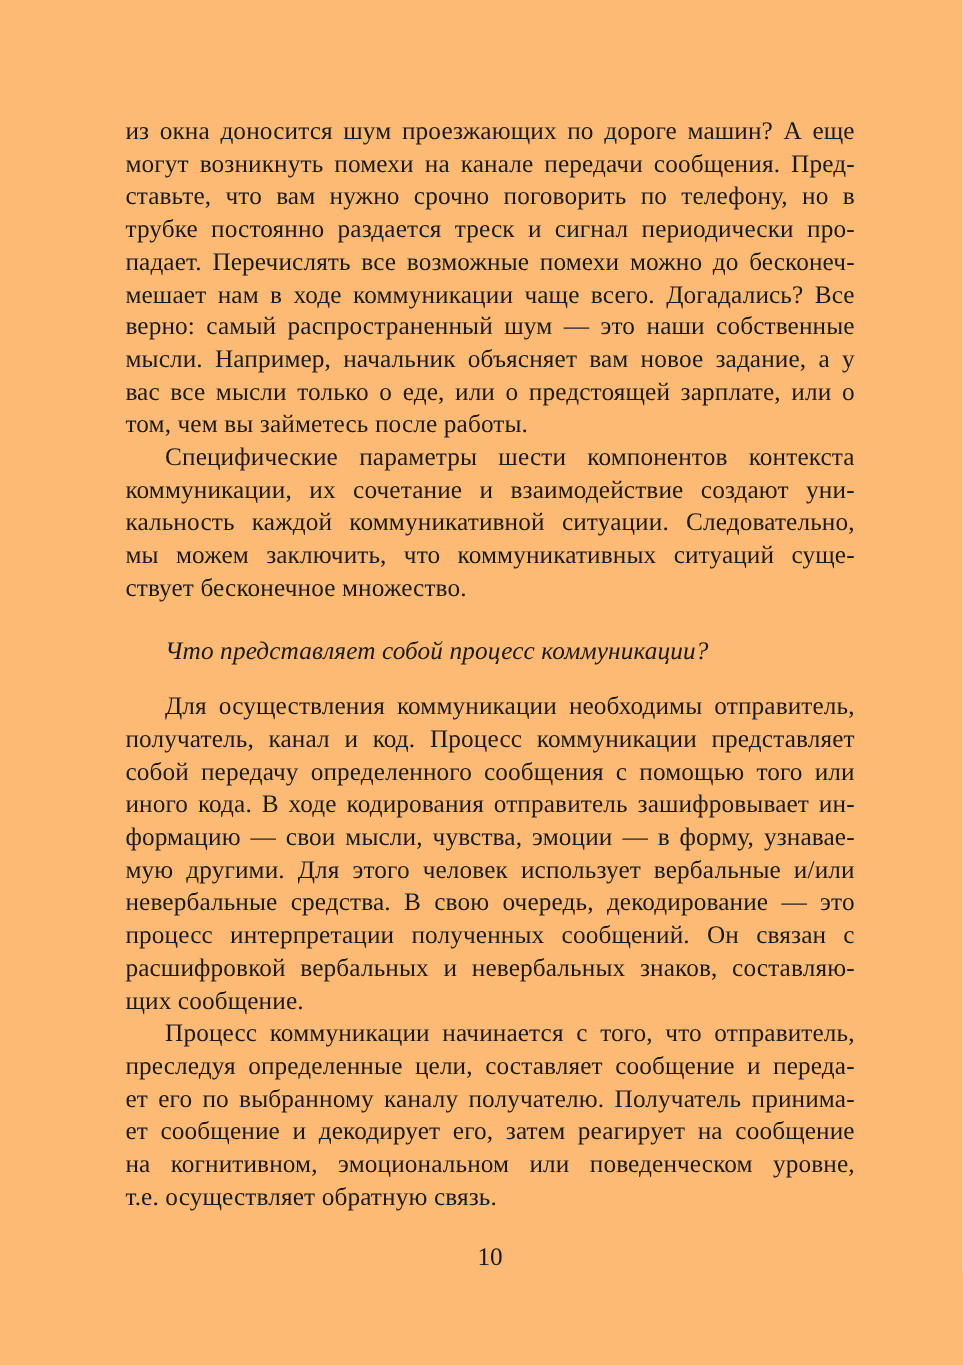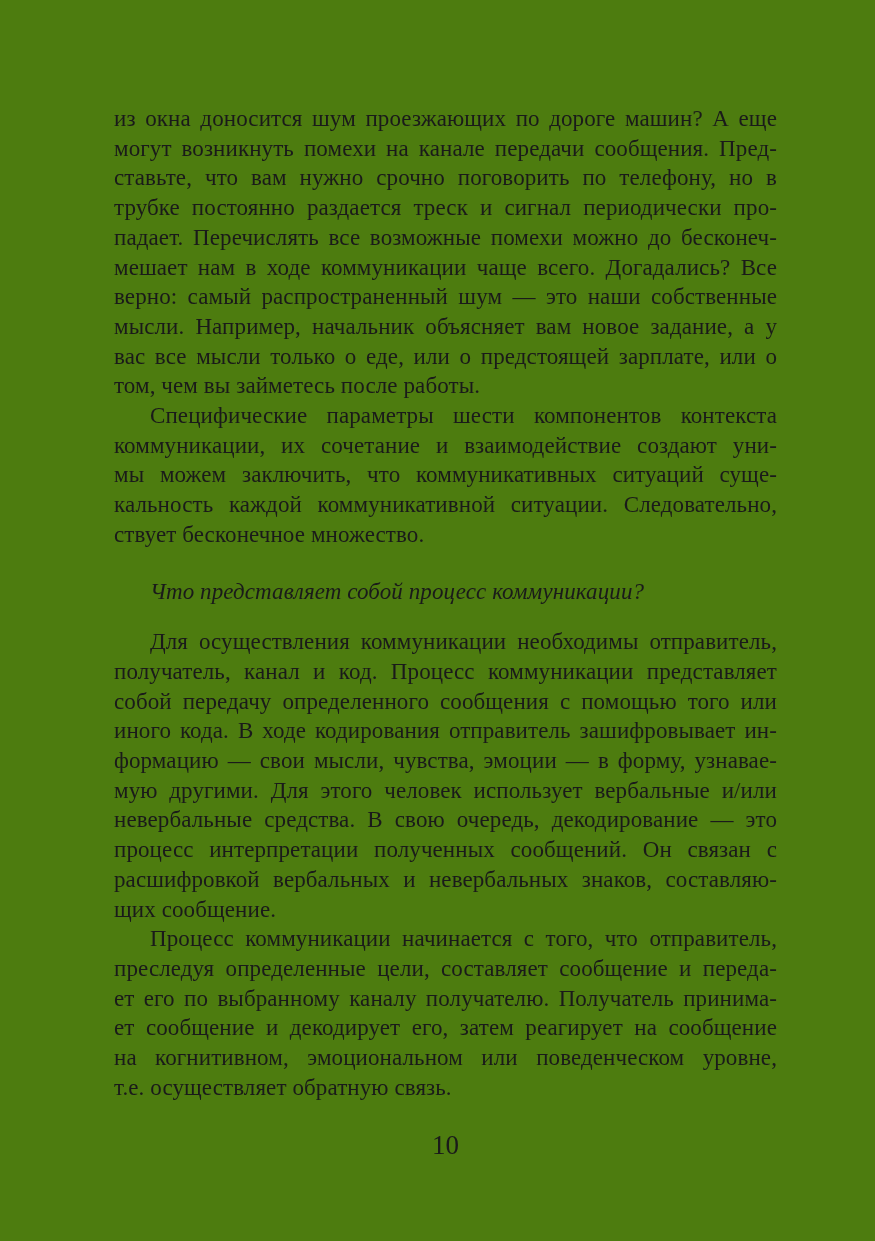--- a/index.html
+++ b/index.html
@@ -11,21 +11,21 @@
     width: 875px;
     height: 1241px;
     position: relative;
     font-family: "Liberation Serif", "DejaVu Serif", serif;
     color: #1a1a1a;
     overflow: hidden;
   }
   .page {
     position: absolute;
     inset: 0;
-    background: #4d7c0f;
+    background: #fdba74;
   }
   .text-block {
     position: absolute;
     left: 114px;
     top: 104px;
     width: 663px;
     font-size: 23px;
     line-height: 29.7px;
     letter-spacing: 0.1px;
   }
@@ -52,21 +52,21 @@
   .para.heading .line {
     text-align: right;
     text-align-last: left;
   }
   .page-number {
     position: absolute;
     left: 114px;
     width: 663px;
     top: 1130px;
     text-align: center;
-    font-size: 27px;
+    font-size: 23px;
     color: #1a1a1a;
   }
 </style>
 </head>
 <body style="background: rgb(255, 255, 255); color: rgb(26, 26, 26);">
 
 <div class="page">
   <div class="text-block">
       <div class="para body">
         <div class="line first just">из окна доносится шум проезжающих по дороге машин? А еще</div>
@@ -76,22 +76,22 @@
         <div class="line just">падает. Перечислять все возможные помехи можно до бесконеч-</div>
         <div class="line just">мешает нам в ходе коммуникации чаще всего. Догадались? Все</div>
         <div class="line just">верно: самый распространенный шум — это наши собственные</div>
         <div class="line just">мысли. Например, начальник объясняет вам новое задание, а у</div>
         <div class="line just">вас все мысли только о еде, или о предстоящей зарплате, или о</div>
         <div class="line">том, чем вы займетесь после работы.</div>
       </div>
       <div class="para body indent">
         <div class="line first just">Специфические параметры шести компонентов контекста</div>
         <div class="line just">коммуникации, их сочетание и взаимодействие создают уни-</div>
+        <div class="line just">кальность каждой коммуникативной ситуации. Следовательно,</div>
         <div class="line just">мы можем заключить, что коммуникативных ситуаций суще-</div>
-        <div class="line just">кальность каждой коммуникативной ситуации. Следовательно,</div>
         <div class="line">ствует бесконечное множество.</div>
       </div>
       <div class="para heading indent">
         <div class="line first">Что представляет собой процесс коммуникации?</div>
       </div>
       <div class="para body indent">
         <div class="line first just">Для осуществления коммуникации необходимы отправитель,</div>
         <div class="line just">получатель, канал и код. Процесс коммуникации представляет</div>
         <div class="line just">собой передачу определенного сообщения с помощью того или</div>
         <div class="line just">иного кода. В ходе кодирования отправитель зашифровывает ин-</div>

